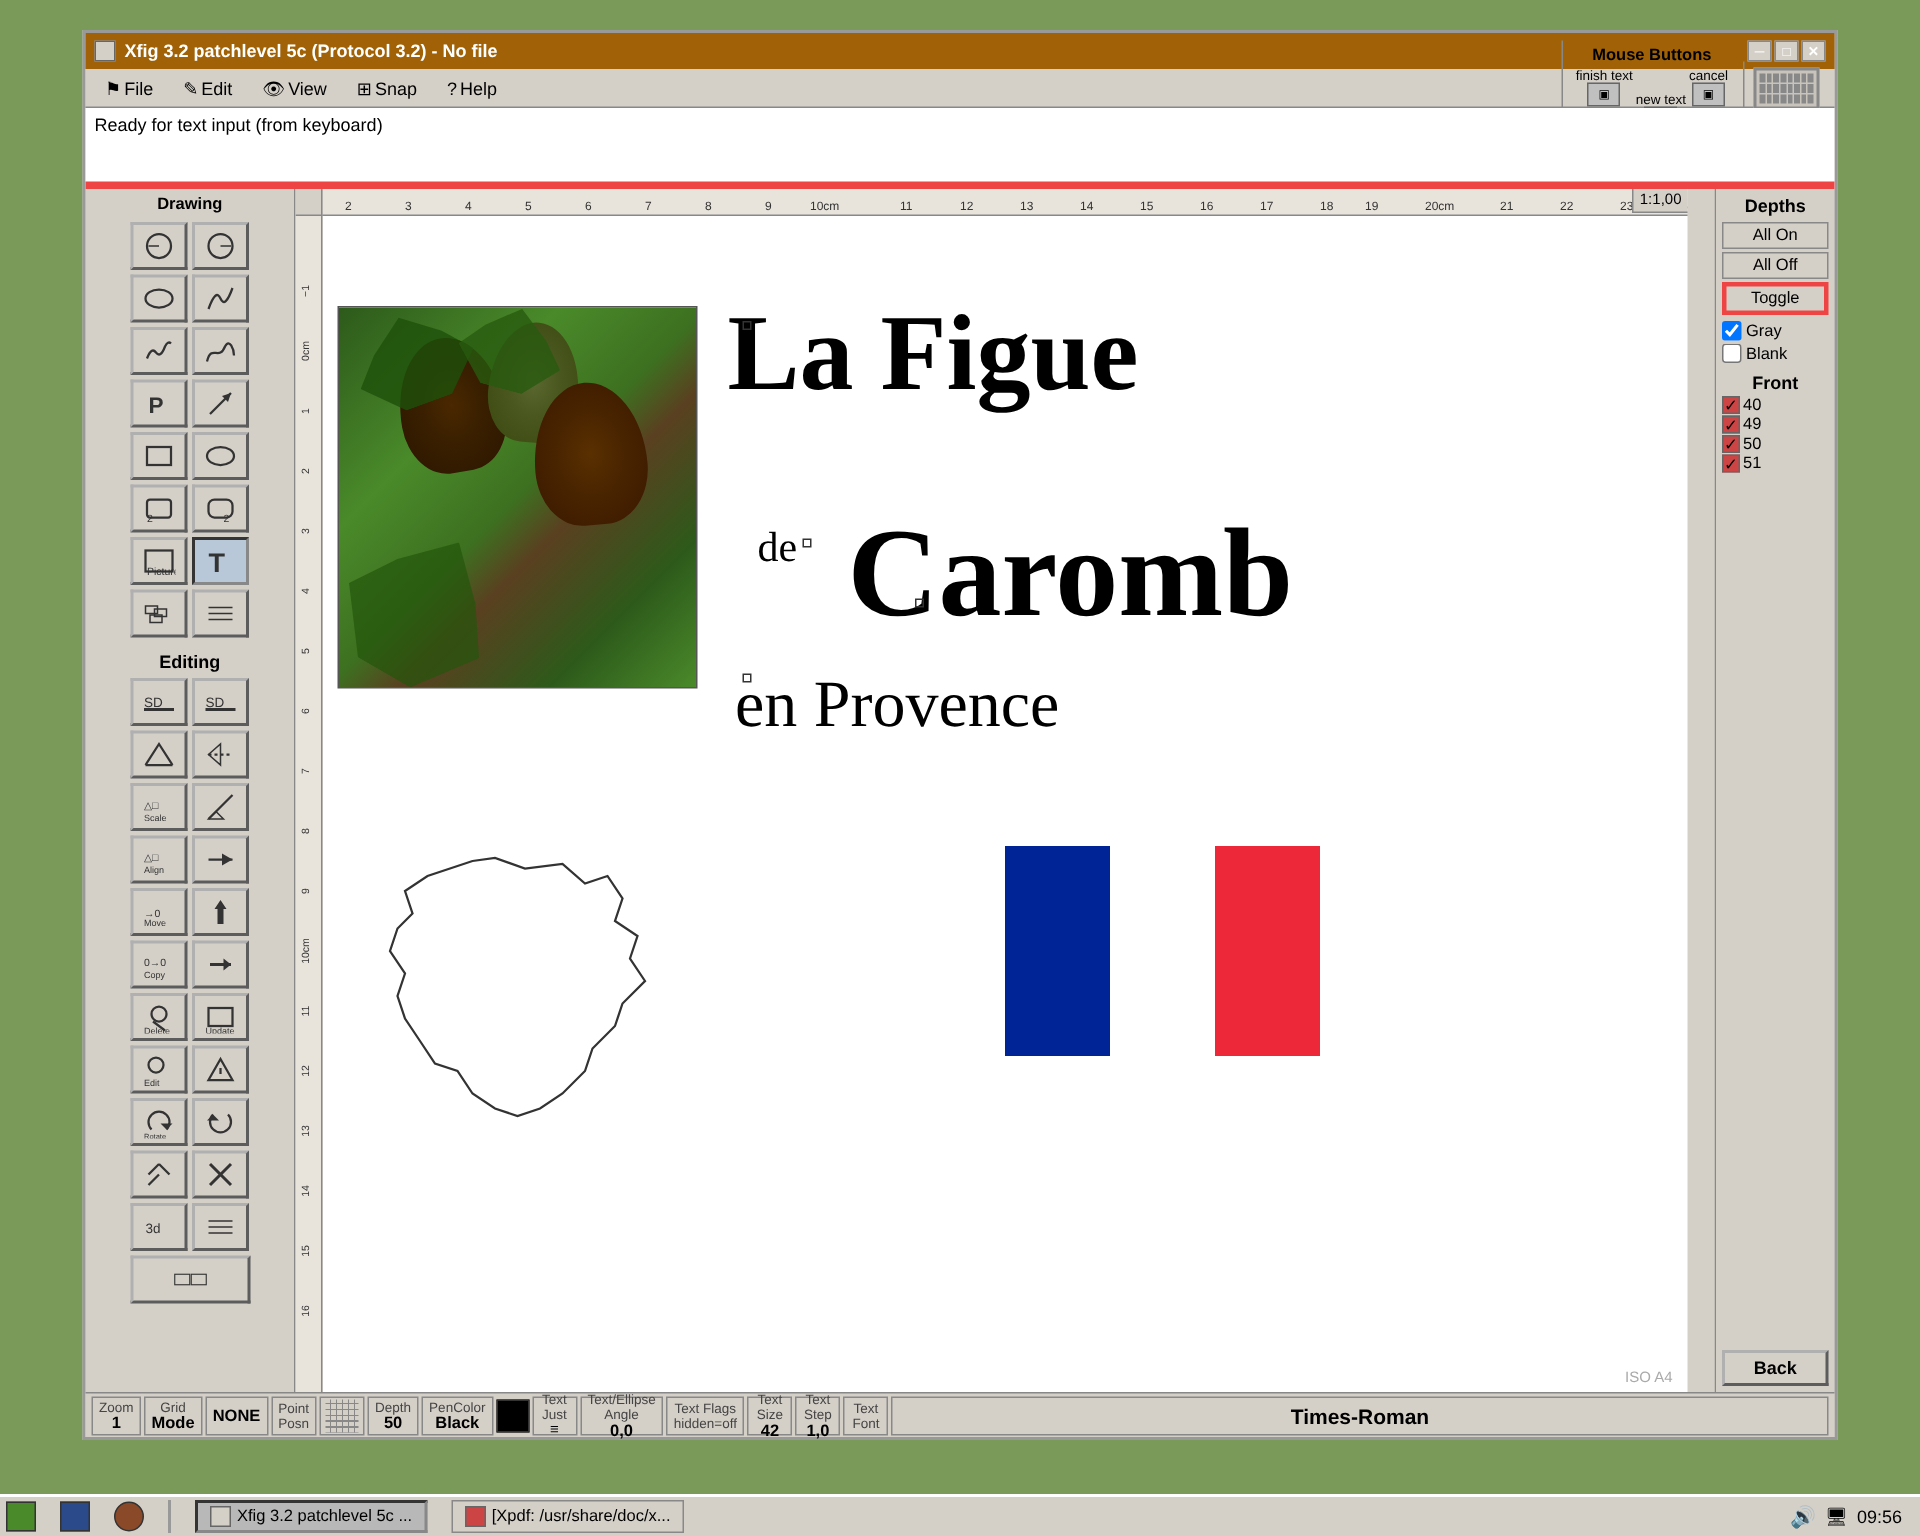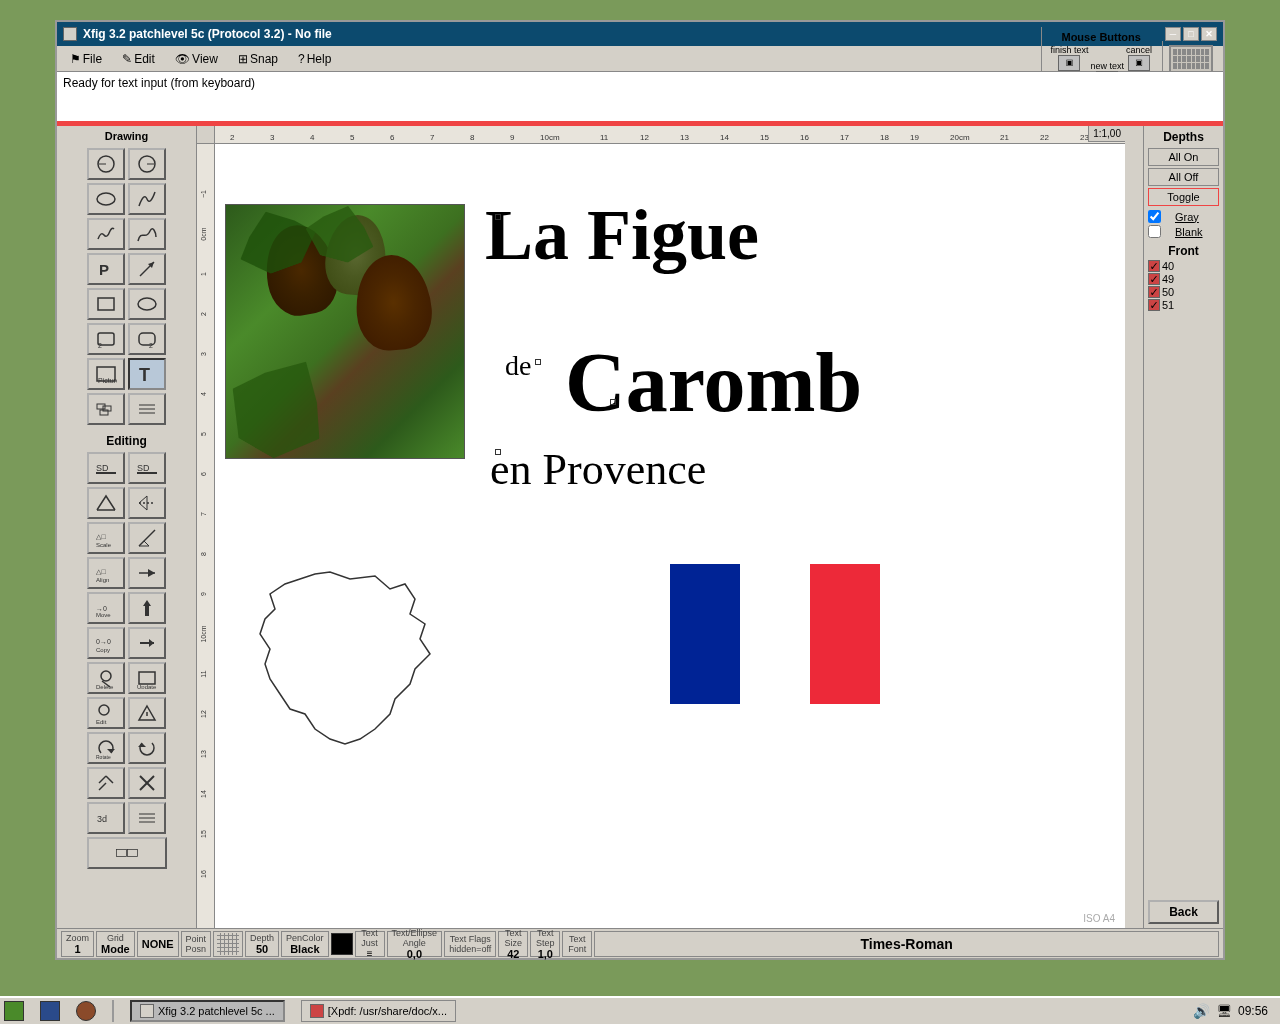--- a/index.html
+++ b/index.html
@@ -11,21 +11,21 @@
       width: 1170px;
       height: 940px;
       background: #d4d0c8;
       border: 2px solid #999;
       display: flex;
       flex-direction: column;
     }
 
     
     #titlebar {
-      background: #0c4a6e;
+      background: #a16207;
       color: white;
       height: 24px;
       display: flex;
       align-items: center;
       justify-content: space-between;
       padding: 0 6px;
       font-size: 12px;
       font-weight: bold;
     }
     #titlebar-left { display: flex; align-items: center; gap: 6px; }
@@ -207,29 +207,29 @@
       background: #d4d0c8;
       border: 1px solid #888;
       cursor: pointer;
       font-size: 11px;
       text-align: center;
       margin-bottom: 2px;
     }
     #toggle-btn {
       width: 100%; padding: 2px 4px;
       background: #d4d0c8;
-      border: 1px solid #ef4444;
+      border: 3px solid #ef4444;
       cursor: pointer;
       font-size: 11px;
       text-align: center;
       margin-bottom: 4px;
     }
     .depth-check-item {
-      display: flex; align-items: center; gap: 14px;
-      font-size: 11px; margin-bottom: 2px; text-decoration: underline;
+      display: flex; align-items: center; gap: 3px;
+      font-size: 11px; margin-bottom: 2px;
     }
     .depth-check-item input { margin: 0; }
     #front-label {
       font-size: 12px; font-weight: bold;
       text-align: center; margin: 4px 0 2px;
     }
     .front-item {
       display: flex; align-items: center; gap: 2px;
       font-size: 11px; margin-bottom: 1px;
     }

